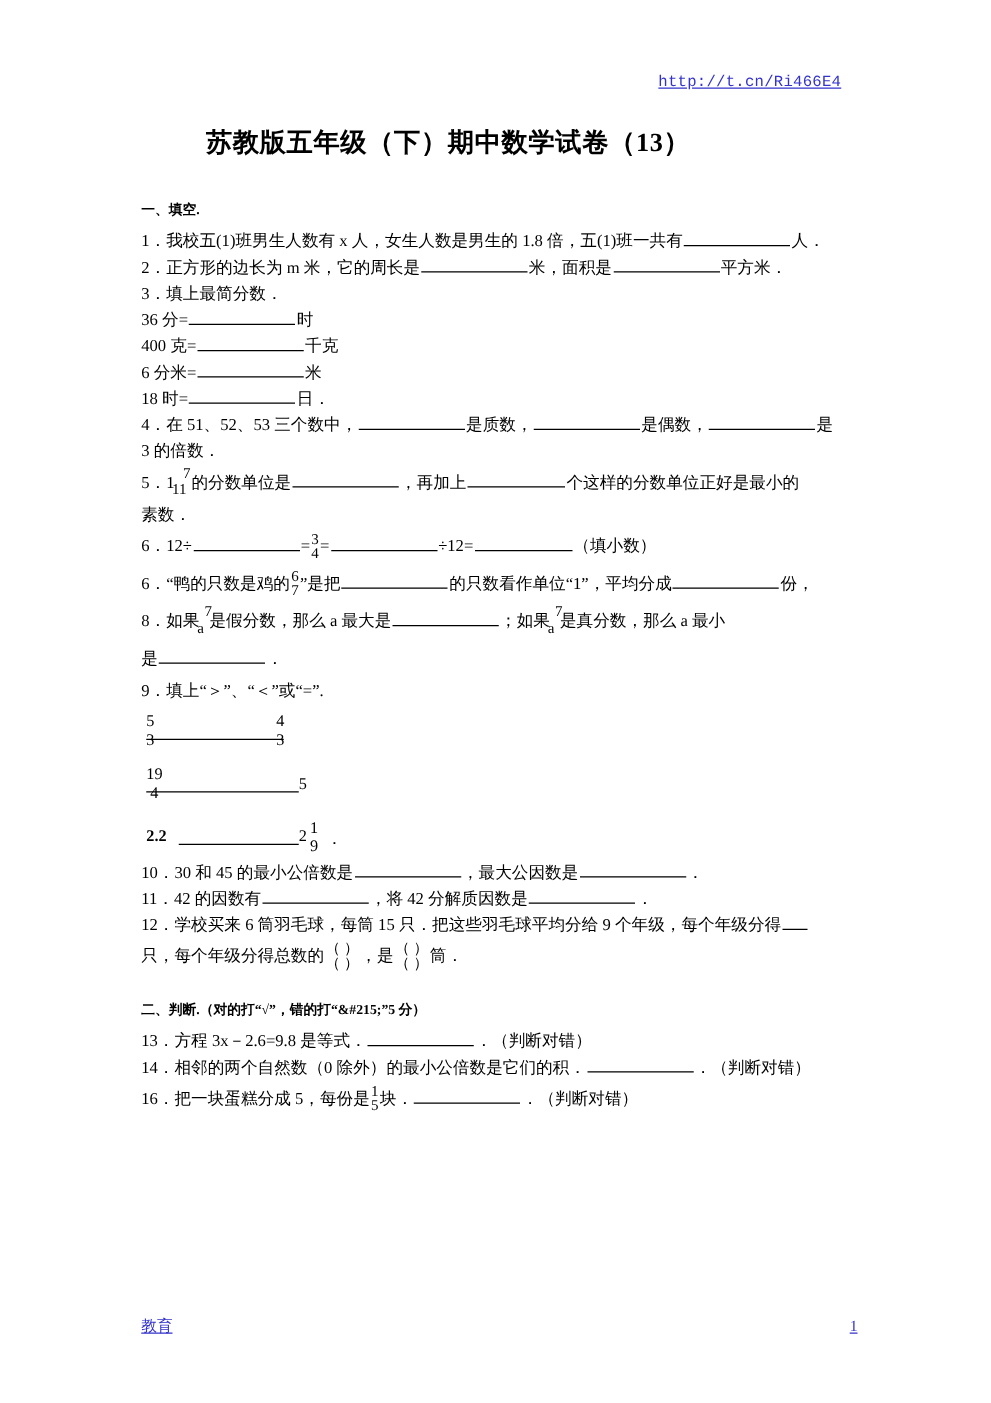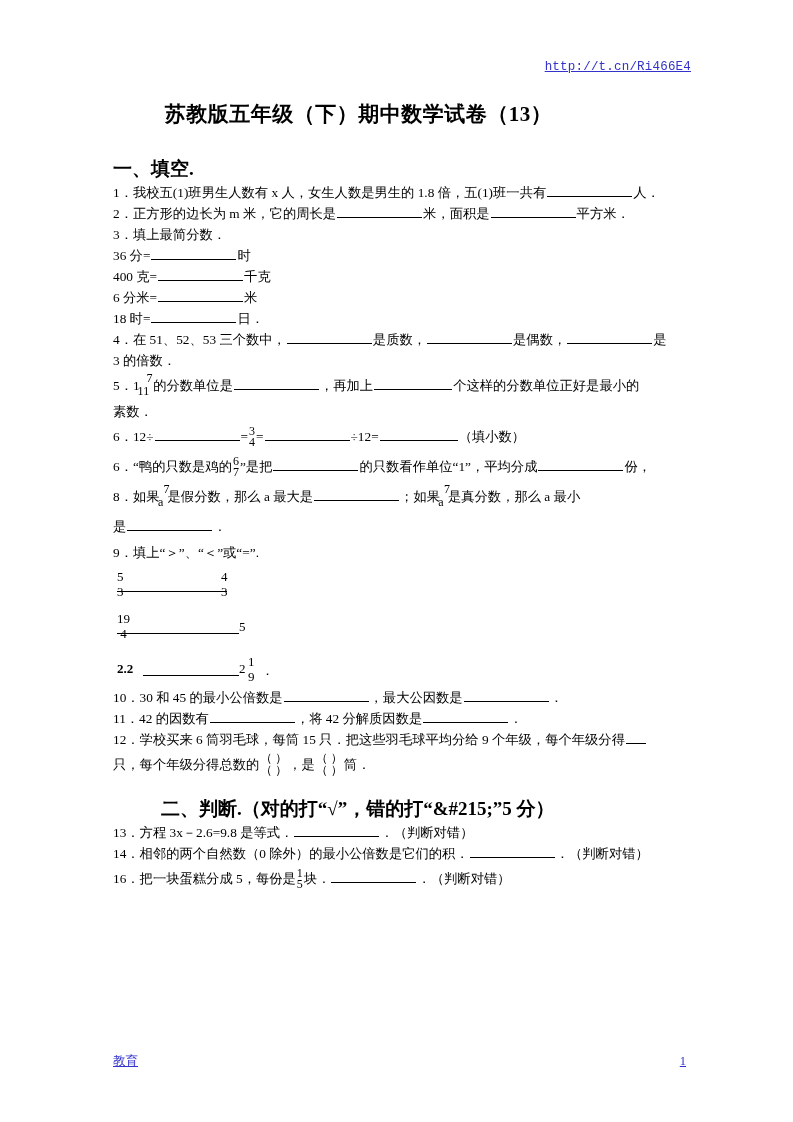--- a/index.html
+++ b/index.html
@@ -14,21 +14,21 @@
     background: #ffffff;
     font-family: "Liberation Serif", "DejaVu Serif", serif;
     color: #000000;
     overflow: hidden;
   }
 
   
   .url-row {
     position: absolute;
     top: 56px;
-    right: 102px;
+    right: 120px;
     text-align: right;
   }
   .url-link {
     font-family: "Liberation Mono", "DejaVu Sans Mono", monospace;
     font-size: 12.5px;
     color: #3333cc;
     text-decoration: underline;
     letter-spacing: 0.2px;
   }
 
@@ -49,27 +49,26 @@
     position: absolute;
     top: 158px;
     left: 113px;
     width: 573px;
     font-size: 13.3px;
     line-height: 21px;
   }
 
   .sec-head {
     font-weight: bold;
-    font-size: 19px;
+    font-size: 11px;
     margin: 0 0 3px 0;
     font-family: Liberation Serif, serif;
   }
   .sec-head.second {
     margin-top: 18px;
-    margin-left: 48px;
   }
 
   .q {
     margin: 0;
     padding: 0;
     text-align: justify;
   }
   .q.loose { line-height: 30px; }
 
   

